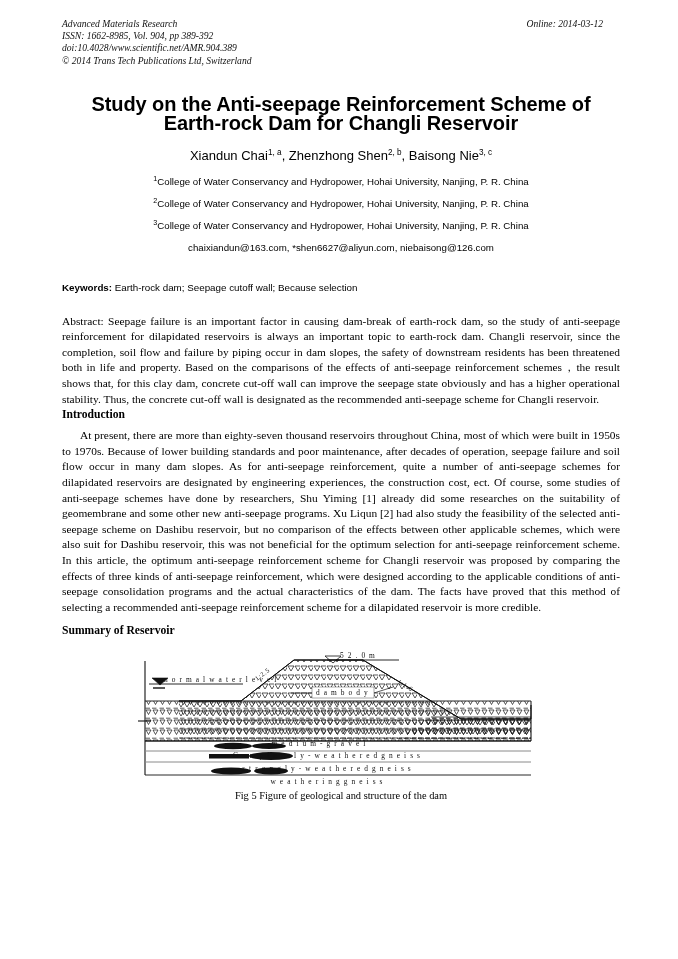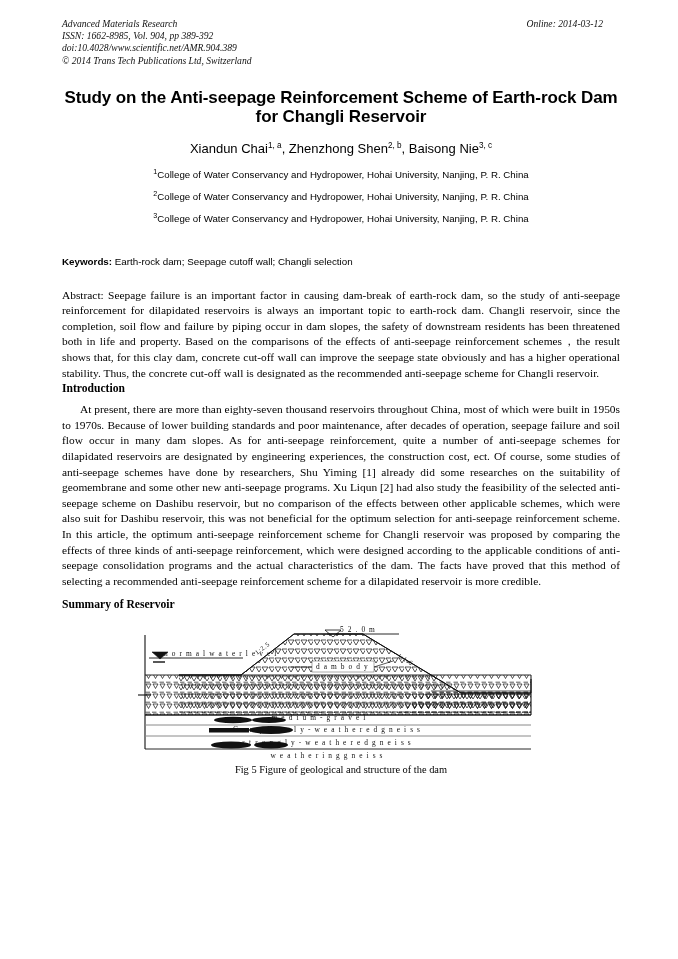--- a/index.html
+++ b/index.html
@@ -37,25 +37,25 @@
     top: 0;
     right: 17px;
     font-style: italic;
     font-size: 9.6px;
     white-space: nowrap;
   }
   .jh-line { white-space: nowrap; }
 
   
   .title-block {
-    margin-top: 21px;
+    margin-top: 28px;
     text-align: center;
     font-family: "Liberation Sans", sans-serif;
     font-weight: bold;
-    font-size: 17px;
+    font-size: 20px;
     line-height: 19px;
     letter-spacing: -0.1px;
   }
 
   
   .authors {
     margin-top: 11px;
     text-align: center;
     font-family: "Liberation Sans", sans-serif;
     font-size: 13px;
@@ -164,23 +164,24 @@
   <div class="authors">
     <span><span>Xiandun Chai</span><sup>1, a</sup></span><span>, </span><span><span>Zhenzhong Shen</span><sup>2, b</sup></span><span>, </span><span><span>Baisong Nie</span><sup>3, c</sup></span>
   </div>
 
   <div class="affiliations">
     <div><sup>1</sup><span>College of Water Conservancy and Hydropower, Hohai University, Nanjing, P. R. China</span></div>
     <div><sup>2</sup><span>College of Water Conservancy and Hydropower, Hohai University, Nanjing, P. R. China</span></div>
     <div><sup>3</sup><span>College of Water Conservancy and Hydropower, Hohai University, Nanjing, P. R. China</span></div>
   </div>
 
+  <div class="emails">chaixiandun@163.com, *shen6627@aliyun.com, niebaisong@126.com</div>
 
   <div class="keywords">
-    <span class="kw-label">Keywords:</span><span> Earth-rock dam; Seepage cutoff wall; Changli selection</span>
+    <span class="kw-label">Keywords:</span><span> Earth-rock dam; Seepage cutoff wall; Because selection</span>
   </div>
 
   <div class="abstract">
     <span class="ab-label">Abstract</span><span>: Seepage failure is an important factor in causing dam-break of earth-rock dam, so the study of anti-seepage reinforcement for dilapidated reservoirs is always an important topic to earth-rock dam. Changli reservoir, since the completion, soil flow and failure by piping occur in dam slopes, the safety of downstream residents has been threatened both in life and property. Based on the comparisons of the effects of anti-seepage reinforcement schemes，the result shows that, for this clay dam, concrete cut-off wall can improve the seepage state obviously and has a higher operational stability. Thus, the concrete cut-off wall is designated as the recommended anti-seepage scheme for Changli reservoir.</span>
   </div>
 
   <div class="section-heading">Introduction</div>
   <div class="body-para">At present, there are more than eighty-seven thousand reservoirs throughout China, most of which were built in 1950s to 1970s. Because of lower building standards and poor maintenance, after decades of operation, seepage failure and soil flow occur in many dam slopes. As for anti-seepage reinforcement, quite a number of anti-seepage schemes for dilapidated reservoirs are designated by engineering experiences, the construction cost, ect. Of course, some studies of anti-seepage schemes have done by researchers, Shu Yiming [1] already did some researches on the suitability of geomembrane and some other new anti-seepage programs. Xu Liqun [2] had also study the feasibility of the selected anti-seepage scheme on Dashibu reservoir, but no comparison of the effects between other applicable schemes, which were also suit for Dashibu reservoir, this was not beneficial for the optimum selection for anti-seepage reinforcement scheme. In this article, the optimum anti-seepage reinforcement scheme for Changli reservoir was proposed by comparing the effects of three kinds of anti-seepage reinforcement, which were designed according to the applicable conditions of anti-seepage consolidation programs and the actual characteristics of the dam. The facts have proved that this method of selecting a recommended anti-seepage reinforcement scheme for a dilapidated reservoir is more credible.</div>
 
   <div class="section-heading tight">Summary of Reservoir</div>

